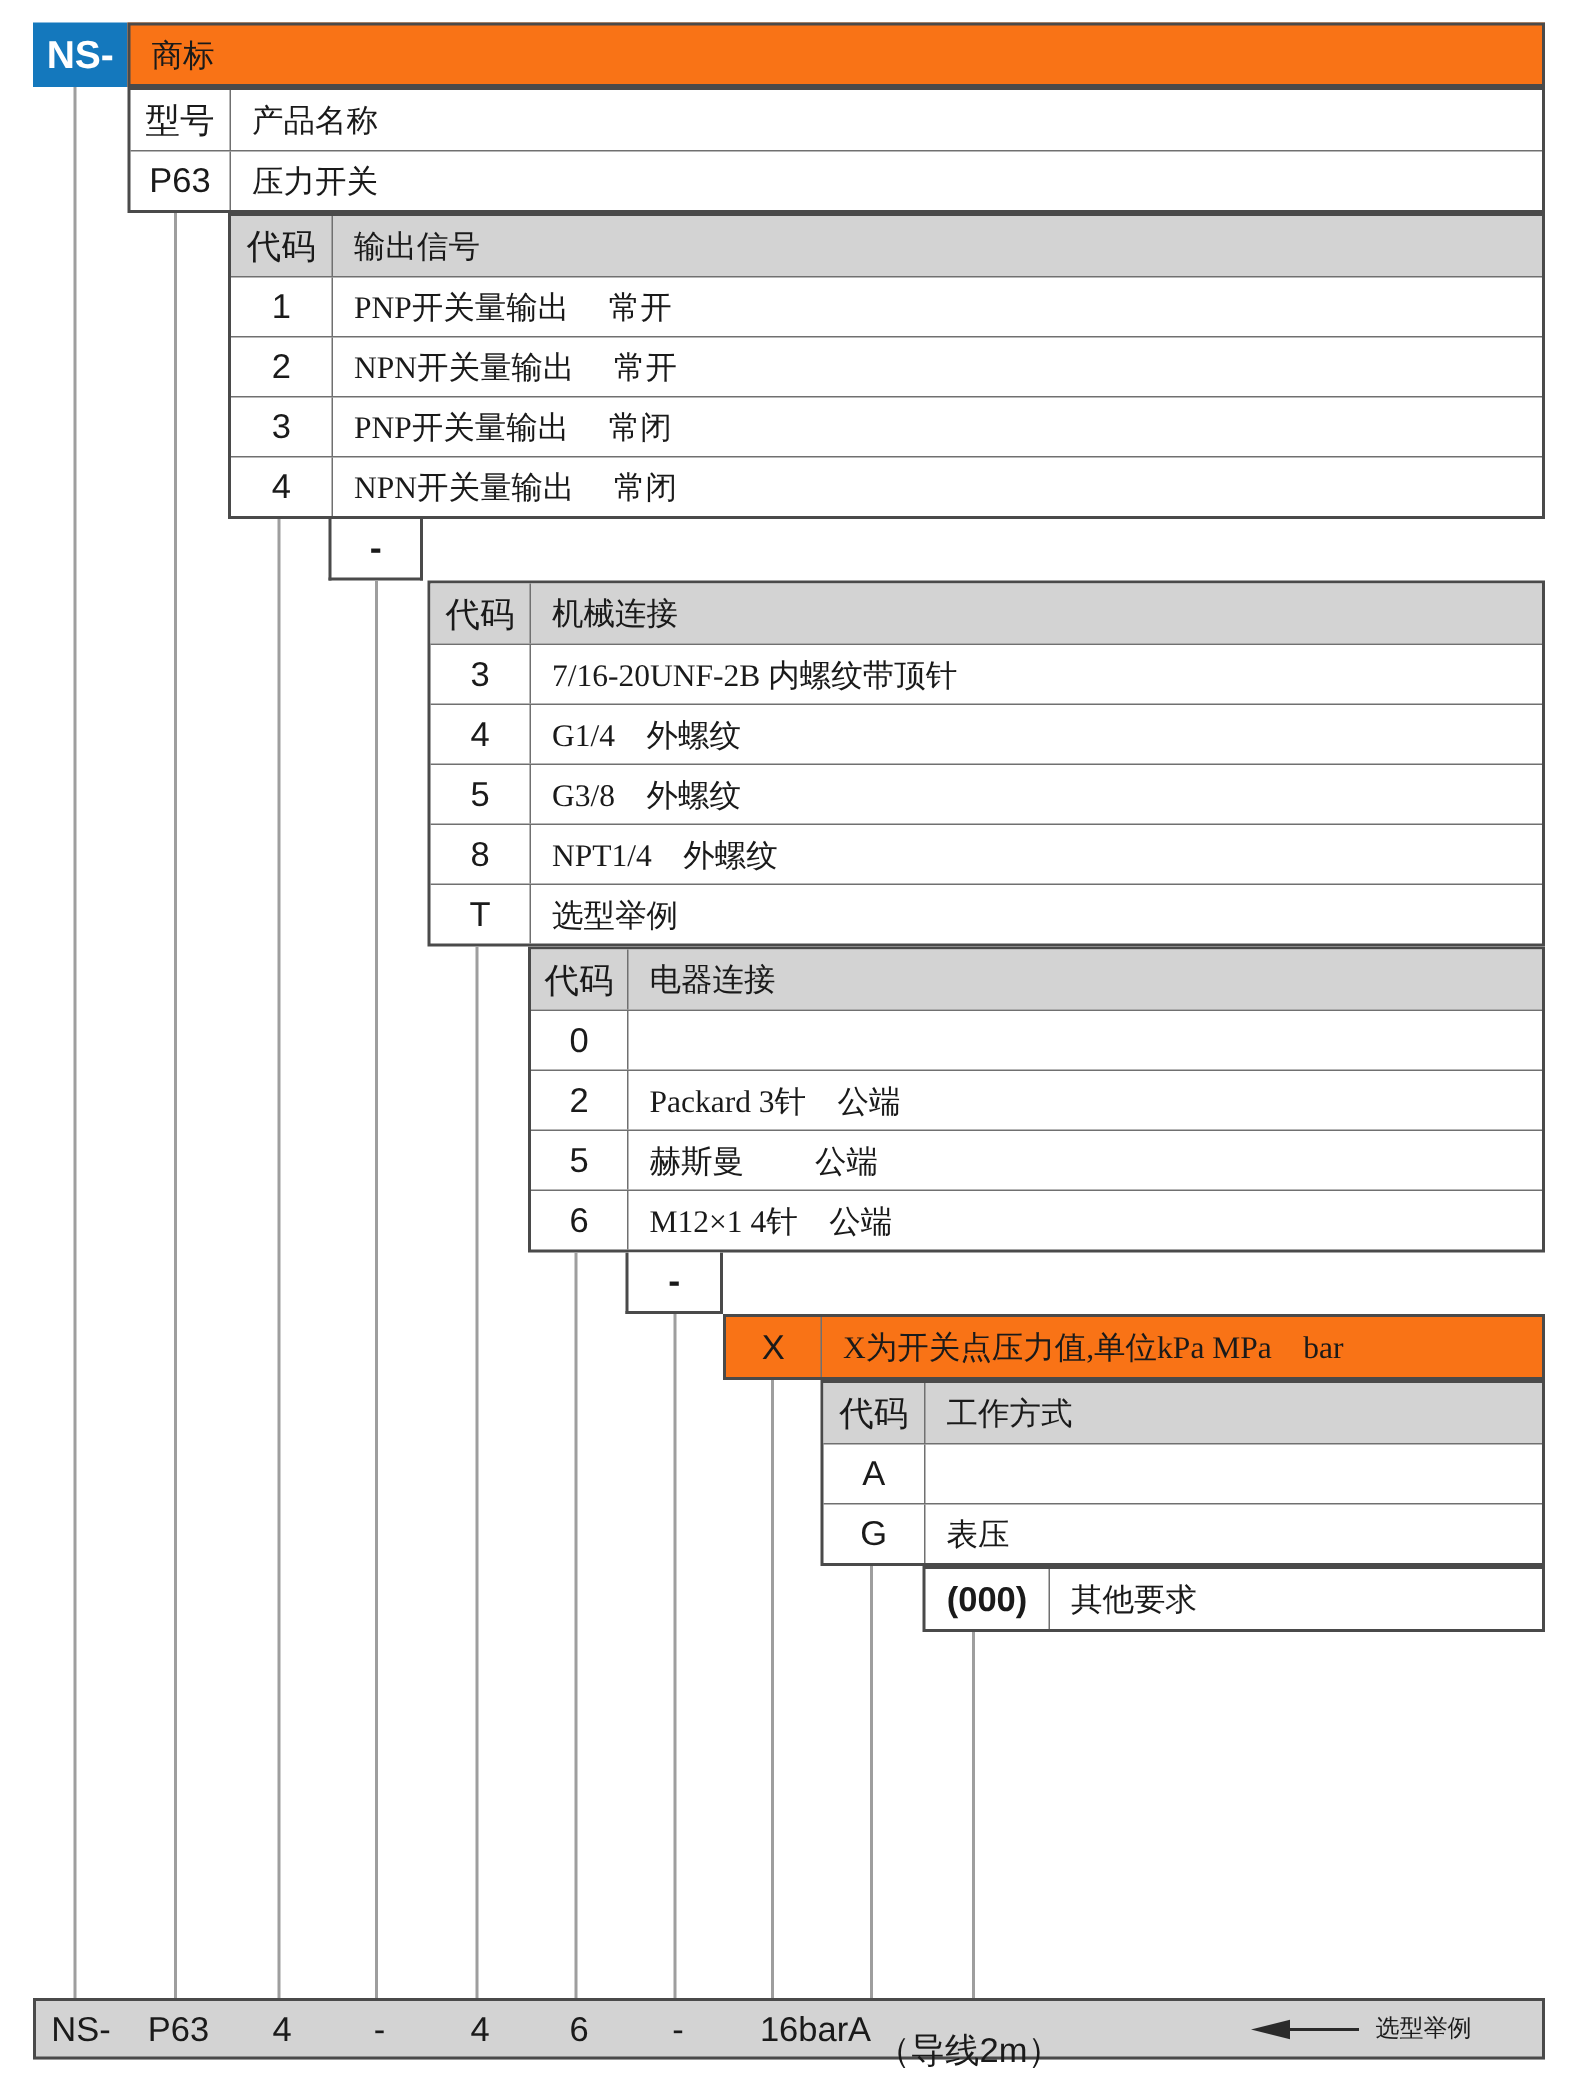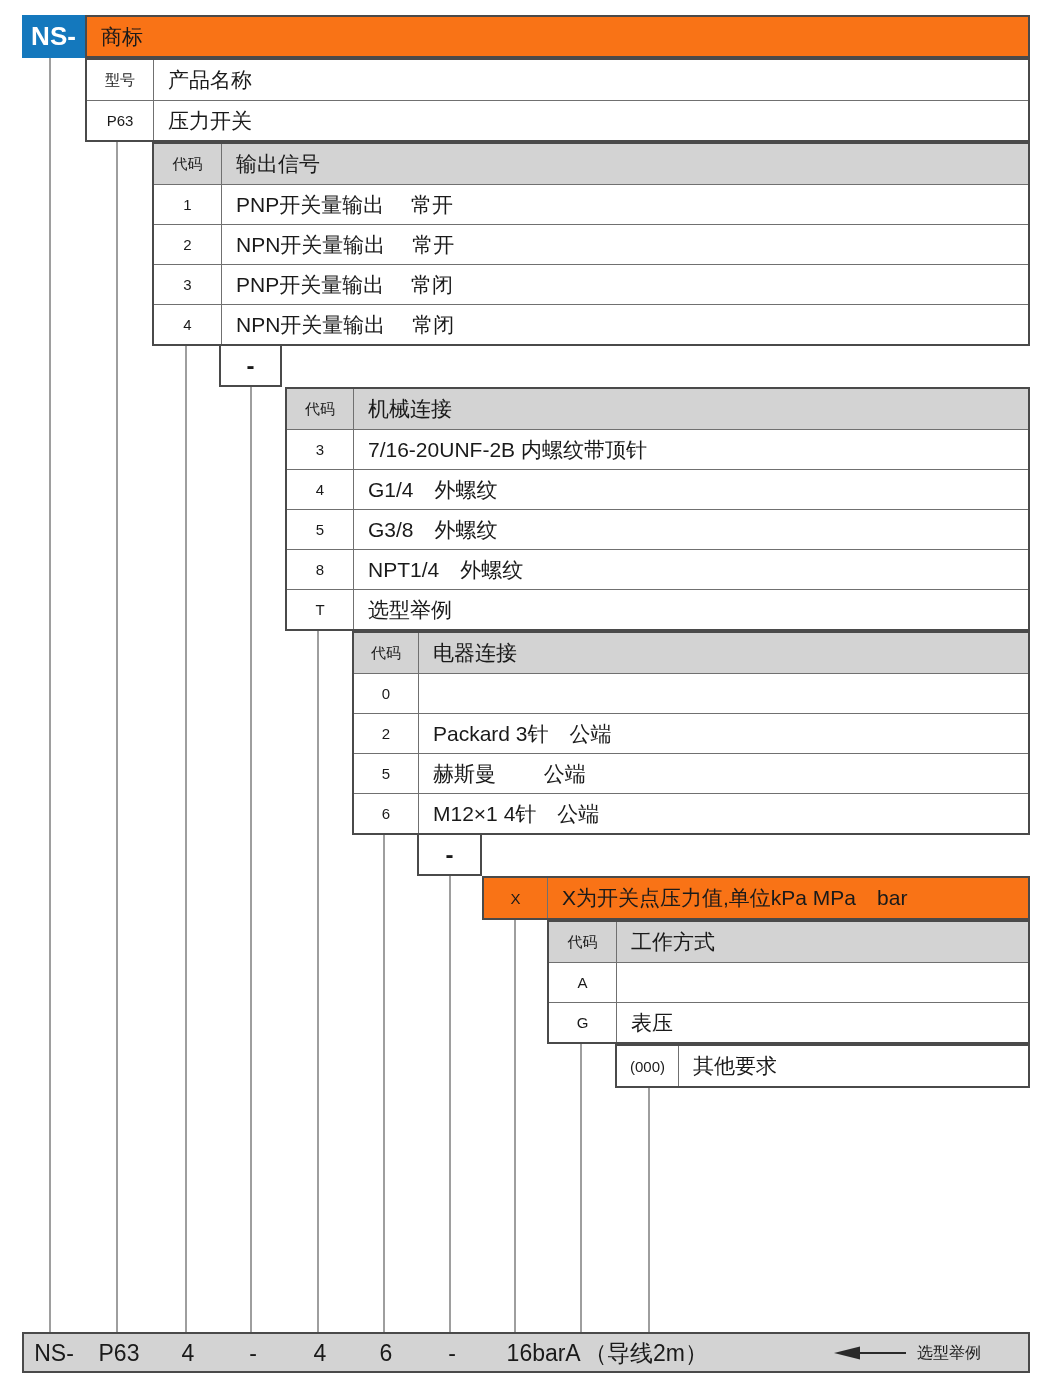--- a/index.html
+++ b/index.html
@@ -17,23 +17,23 @@
     display:flex;align-items:center;font-size:21px;
   }
   .bar.gray{background:#f97316;}
   .bar.white{background:#ffffff;}
   .tbl{position:absolute;box-sizing:border-box;border:2px solid #4a4a4a;background:#ffffff;}
   .trow{display:flex;height:40px;box-sizing:border-box;border-top:1px solid #707070;}
   .trow:first-child{border-top:none;}
   .trow.hdr{background:#d3d3d3;}
   .ccode{
     display:flex;align-items:center;justify-content:center;
-    border-right:1px solid #707070;box-sizing:border-box;flex:0 0 auto;font-size:15px;
-  }
-  .cdesc{flex:1;display:flex;align-items:center;padding-left:14px;font-size:21px;box-sizing:border-box;}
+    border-right:1px solid #707070;box-sizing:border-box;flex:0 0 auto;font-size:23px;
+  }
+  .cdesc{flex:1;display:flex;align-items:center;padding-left:14px;font-size:21px;box-sizing:border-box;font-family:Liberation Serif, serif;}
   .dash-box{
     position:absolute;box-sizing:border-box;background:#ffffff;
     border:2px solid #4a4a4a;border-top:none;
     display:flex;align-items:center;justify-content:center;
     font-size:24px;font-weight:bold;
   }
   .vline{position:absolute;width:2px;background:#9e9e9e;}
   .example-bar{
     position:absolute;left:22px;top:1332px;width:1008px;height:41px;
     background:#d3d3d3;border:2px solid #4a4a4a;box-sizing:border-box;
@@ -158,21 +158,21 @@
     <div class="trow">
       <div class="ccode" style="width:68px;">A</div>
     </div>
     <div class="trow">
       <div class="ccode" style="width:68px;">G</div>
       <div class="cdesc">表压</div>
     </div>
   </div>
 
   <div class="bar white" style="left:615px;top:1044px;width:415px;height:44px;padding:0;">
-    <div class="ccode" style="width:62px;height:100%;">(000)</div>
+    <div class="ccode" style="width:83px;height:100%;font-weight:bold;">(000)</div>
     <div class="cdesc">其他要求</div>
   </div>
 
   <div class="vline" style="left:49px;top:58px;height:1274px;"></div>
   <div class="vline" style="left:116px;top:142px;height:1190px;"></div>
   <div class="vline" style="left:185px;top:346px;height:986px;"></div>
   <div class="vline" style="left:250px;top:387px;height:945px;"></div>
   <div class="vline" style="left:317px;top:631px;height:701px;"></div>
   <div class="vline" style="left:383px;top:835px;height:497px;"></div>
   <div class="vline" style="left:449px;top:876px;height:456px;"></div>
@@ -183,21 +183,21 @@
   <div class="example-bar">
     <span class="bitem" style="left:30px;">NS-</span>
     <span class="bitem" style="left:95px;">P63</span>
     <span class="bitem" style="left:164px;">4</span>
     <span class="bitem" style="left:229px;">-</span>
     <span class="bitem" style="left:296px;">4</span>
     <span class="bitem" style="left:362px;">6</span>
     <span class="bitem" style="left:428px;">-</span>
     <span class="bitem" style="left:512px;">16bar</span>
     <span class="bitem" style="left:549px;">A</span>
-    <span class="bitem" style="left:622px;">（导线2m）</span>
+    <span class="bitem" style="left:622px;margin-top:14px;">（导线2m）</span>
     <span class="arrow-wrap">
       <svg width="72" height="16" viewBox="0 0 72 16" xmlns="http://www.w3.org/2000/svg">
         <polygon points="0,8 26,1.5 26,14.5" fill="#2a2a2a"></polygon>
         <rect x="22" y="7" width="50" height="2" fill="#2a2a2a"></rect>
       </svg>
     </span>
     <span class="example-label">选型举例</span>
   </div>
 
 </div>

